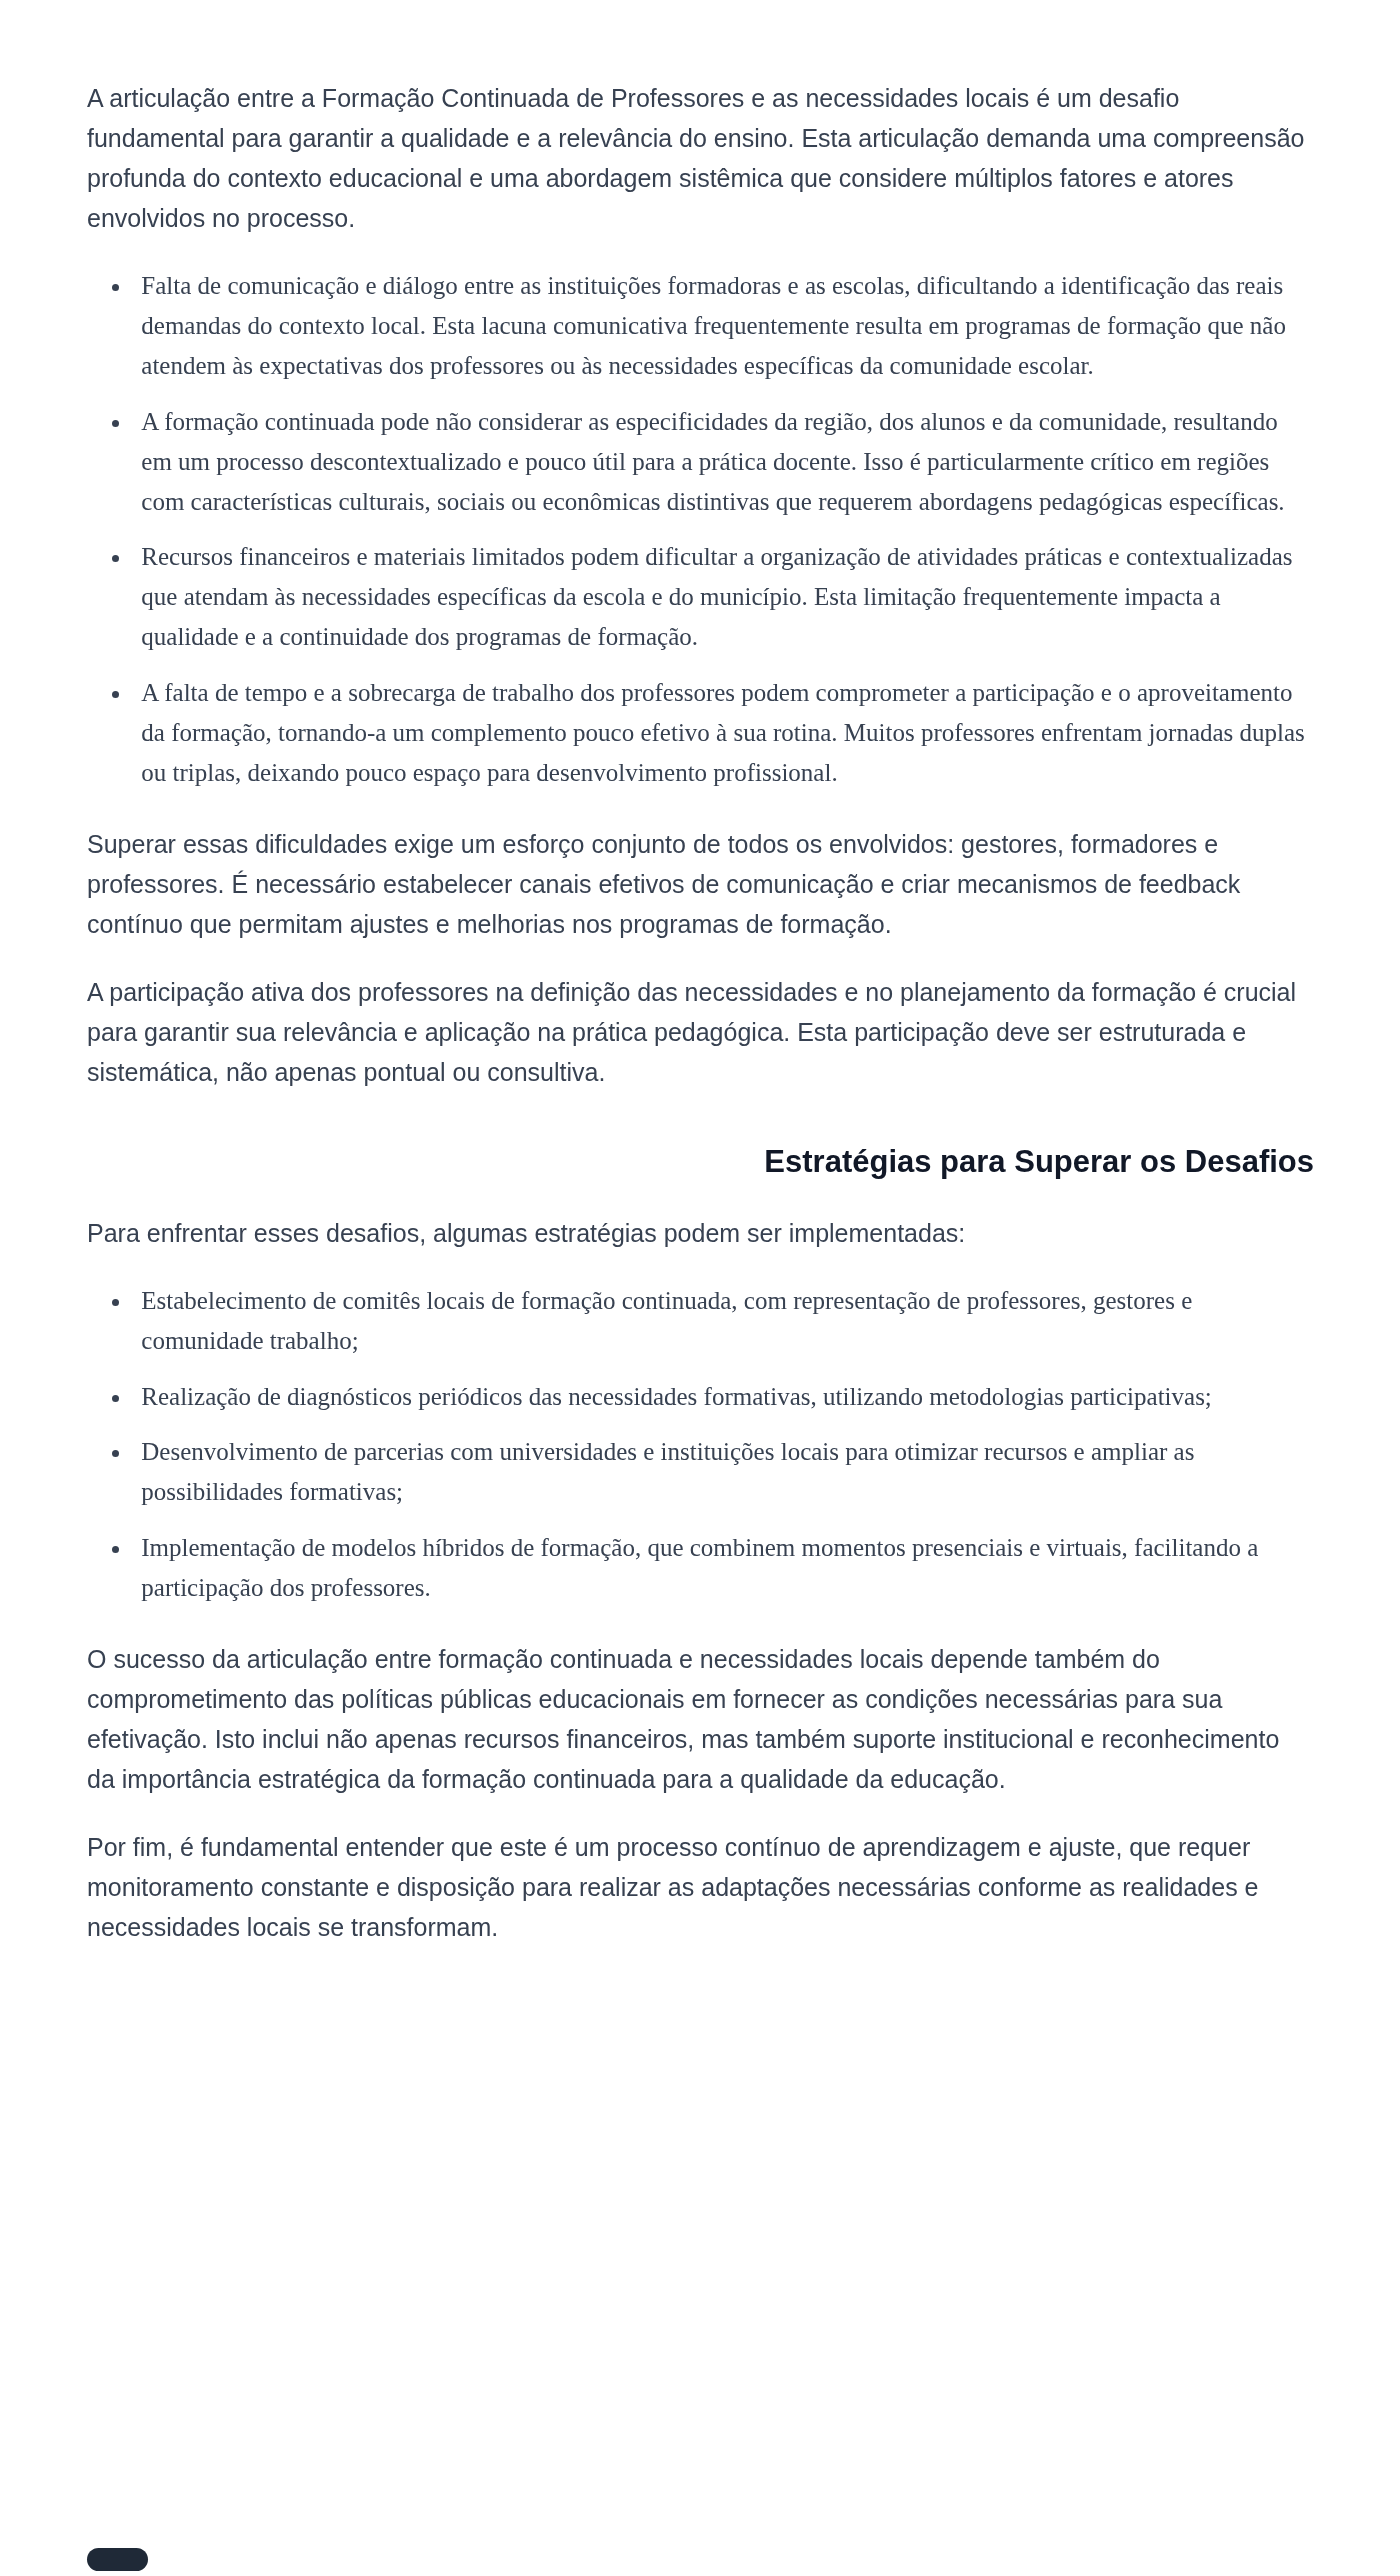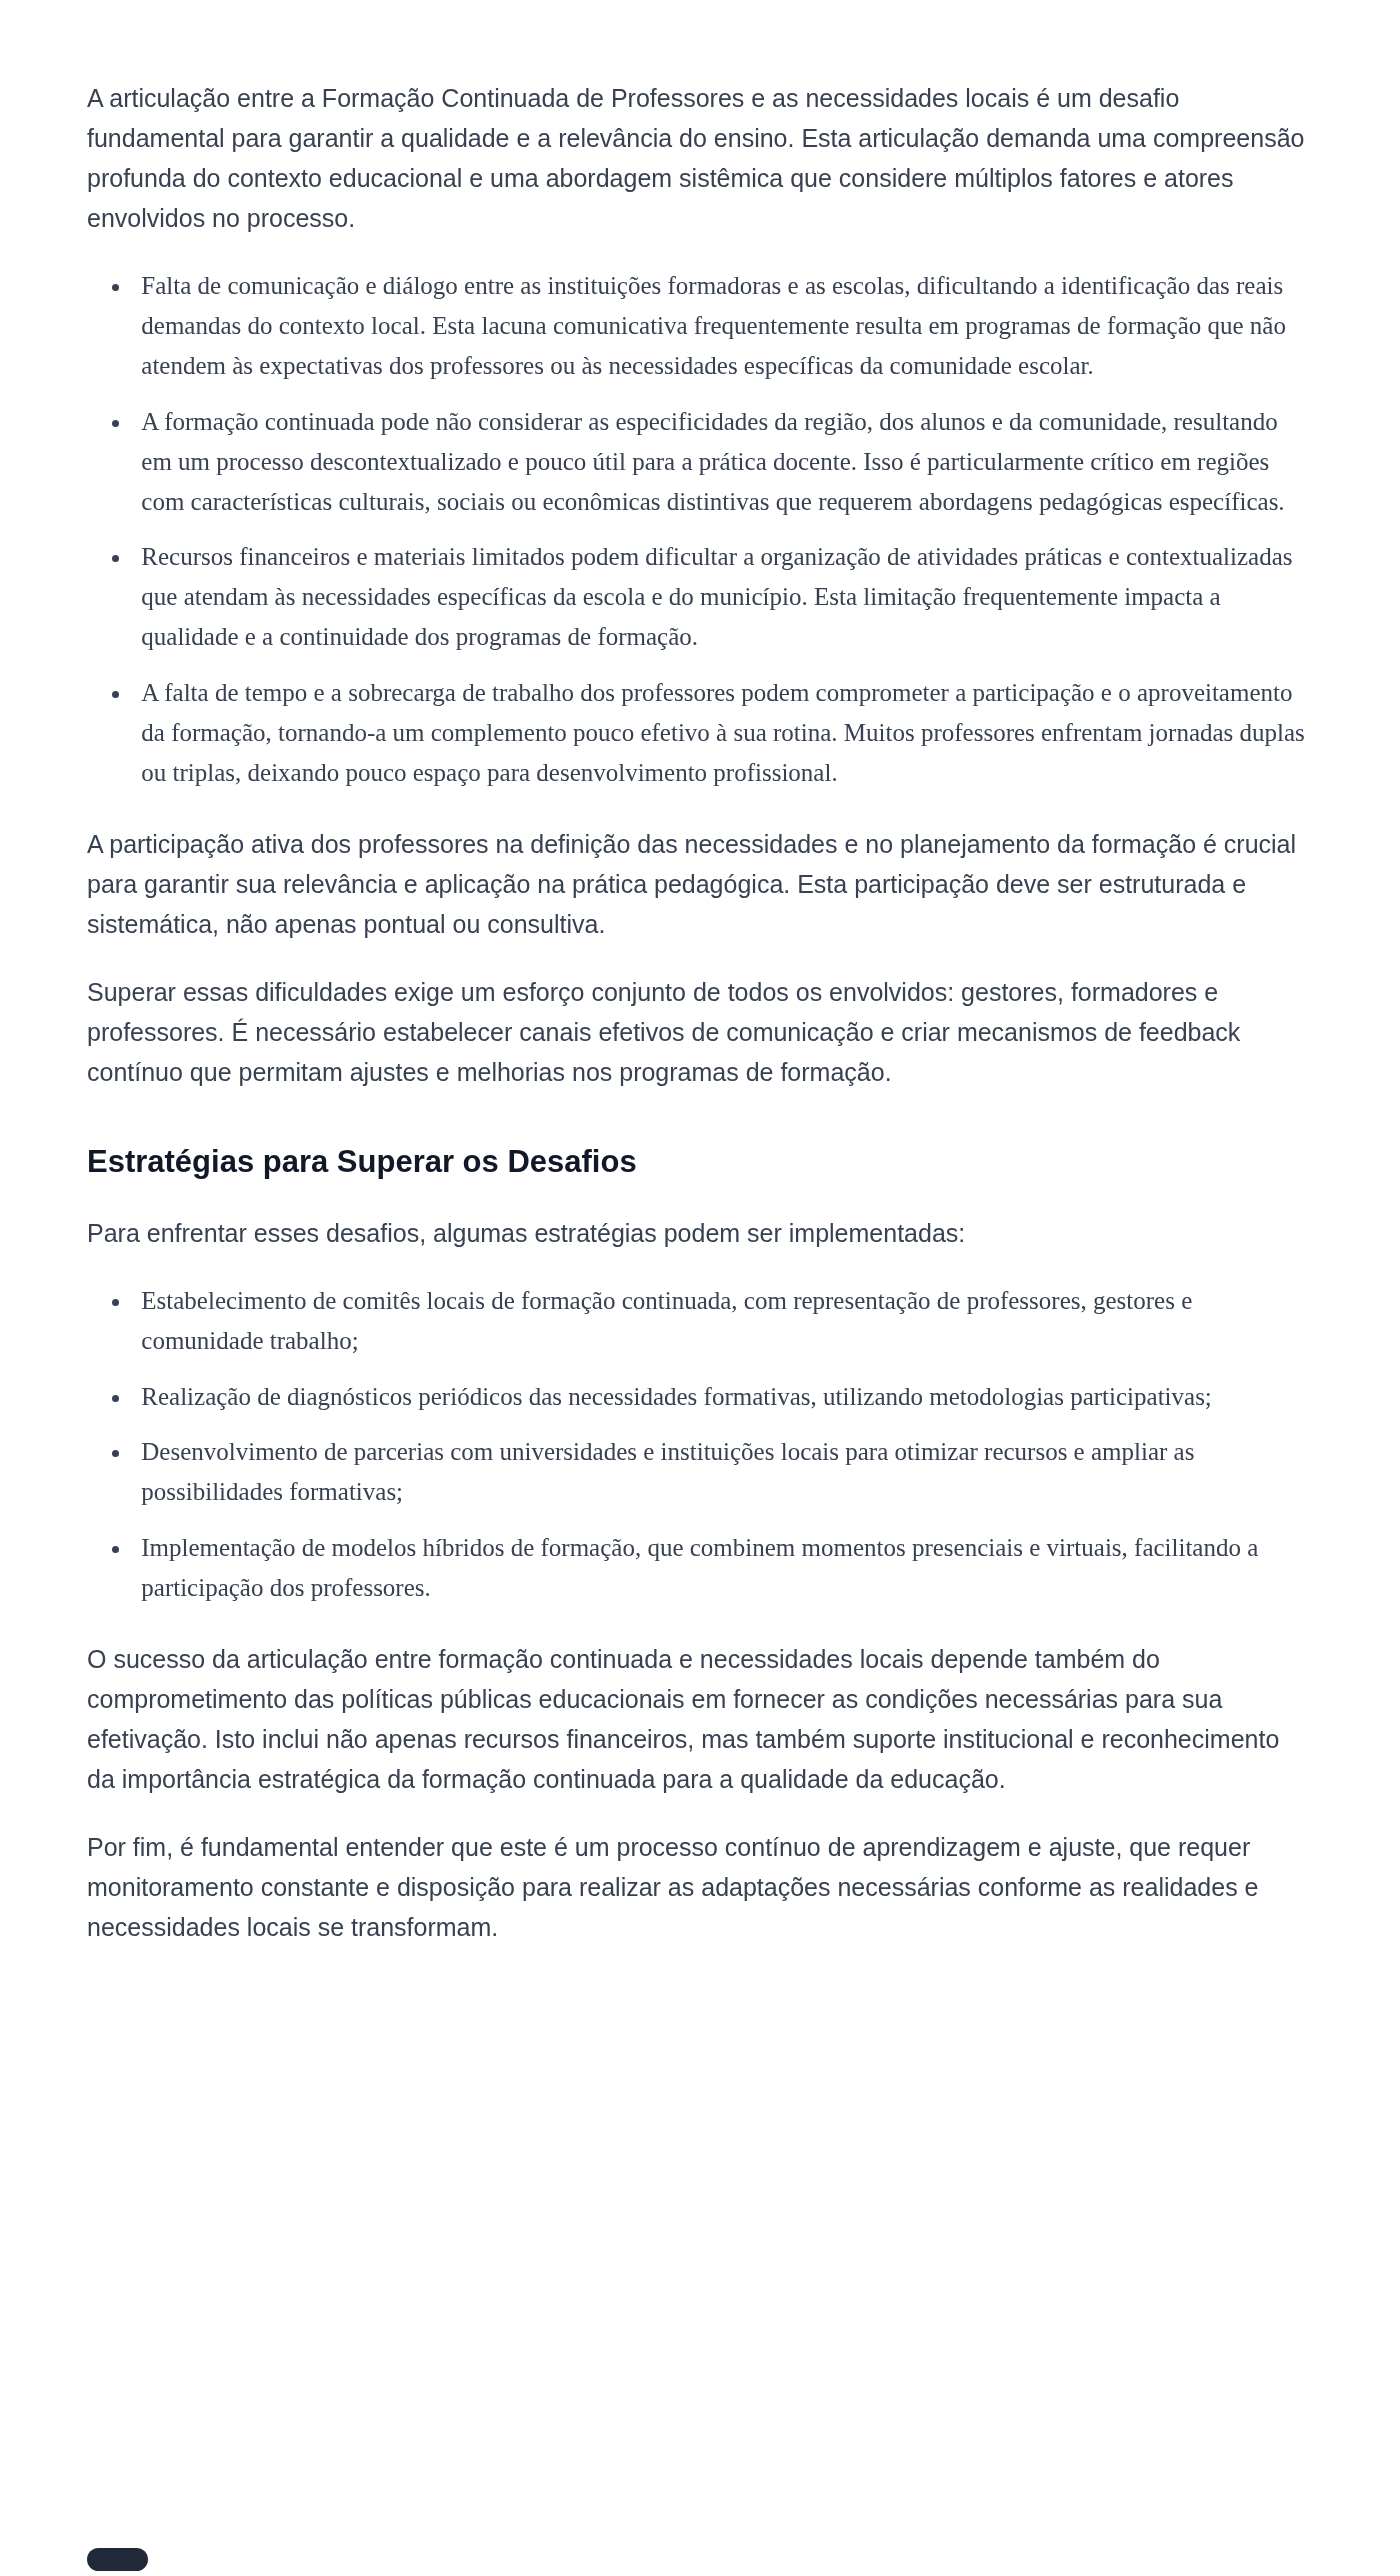--- a/index.html
+++ b/index.html
@@ -42,20 +42,21 @@
     line-height: 1.6;
     margin: 0 0 28px 0;
     color: #374151;
   }
   h2.section-heading {
     font-size: 31px;
     line-height: 1.3;
     font-weight: 700;
     color: #111827;
     margin: 50px 0 31px 0;
+    text-align: right;
   }
   ul.bullet-list {
     margin: 0 0 31px 0;
     padding: 0 0 0 45px;
     list-style: disc outside;
   }
   ul.bullet-list li {
     font-size: 25px;
     line-height: 1.6;
     margin: 0 0 15.6px 0;
@@ -88,23 +89,23 @@
     <p class="body-paragraph">A articulação entre a Formação Continuada de Professores e as necessidades locais é um desafio fundamental para garantir a qualidade e a relevância do ensino. Esta articulação demanda uma compreensão profunda do contexto educacional e uma abordagem sistêmica que considere múltiplos fatores e atores envolvidos no processo.</p>
 
 
     <ul class="bullet-list">
       <li>Falta de comunicação e diálogo entre as instituições formadoras e as escolas, dificultando a identificação das reais demandas do contexto local. Esta lacuna comunicativa frequentemente resulta em programas de formação que não atendem às expectativas dos professores ou às necessidades específicas da comunidade escolar.</li>
       <li>A formação continuada pode não considerar as especificidades da região, dos alunos e da comunidade, resultando em um processo descontextualizado e pouco útil para a prática docente. Isso é particularmente crítico em regiões com características culturais, sociais ou econômicas distintivas que requerem abordagens pedagógicas específicas.</li>
       <li>Recursos financeiros e materiais limitados podem dificultar a organização de atividades práticas e contextualizadas que atendam às necessidades específicas da escola e do município. Esta limitação frequentemente impacta a qualidade e a continuidade dos programas de formação.</li>
       <li>A falta de tempo e a sobrecarga de trabalho dos professores podem comprometer a participação e o aproveitamento da formação, tornando-a um complemento pouco efetivo à sua rotina. Muitos professores enfrentam jornadas duplas ou triplas, deixando pouco espaço para desenvolvimento profissional.</li>
     </ul>
 
+    <p class="body-paragraph">Superar essas dificuldades exige um esforço conjunto de todos os envolvidos: gestores, formadores e professores. É necessário estabelecer canais efetivos de comunicação e criar mecanismos de feedback contínuo que permitam ajustes e melhorias nos programas de formação.</p>
+
     <p class="body-paragraph">A participação ativa dos professores na definição das necessidades e no planejamento da formação é crucial para garantir sua relevância e aplicação na prática pedagógica. Esta participação deve ser estruturada e sistemática, não apenas pontual ou consultiva.</p>
-
-    <p class="body-paragraph">Superar essas dificuldades exige um esforço conjunto de todos os envolvidos: gestores, formadores e professores. É necessário estabelecer canais efetivos de comunicação e criar mecanismos de feedback contínuo que permitam ajustes e melhorias nos programas de formação.</p>
 
     <h2 class="section-heading">Estratégias para Superar os Desafios</h2>
 
     <p class="body-paragraph">Para enfrentar esses desafios, algumas estratégias podem ser implementadas:</p>
 
     <ul class="bullet-list">
       <li>Estabelecimento de comitês locais de formação continuada, com representação de professores, gestores e comunidade trabalho;</li>
       <li>Realização de diagnósticos periódicos das necessidades formativas, utilizando metodologias participativas;</li>
       <li>Desenvolvimento de parcerias com universidades e instituições locais para otimizar recursos e ampliar as possibilidades formativas;</li>
       <li>Implementação de modelos híbridos de formação, que combinem momentos presenciais e virtuais, facilitando a participação dos professores.</li>

